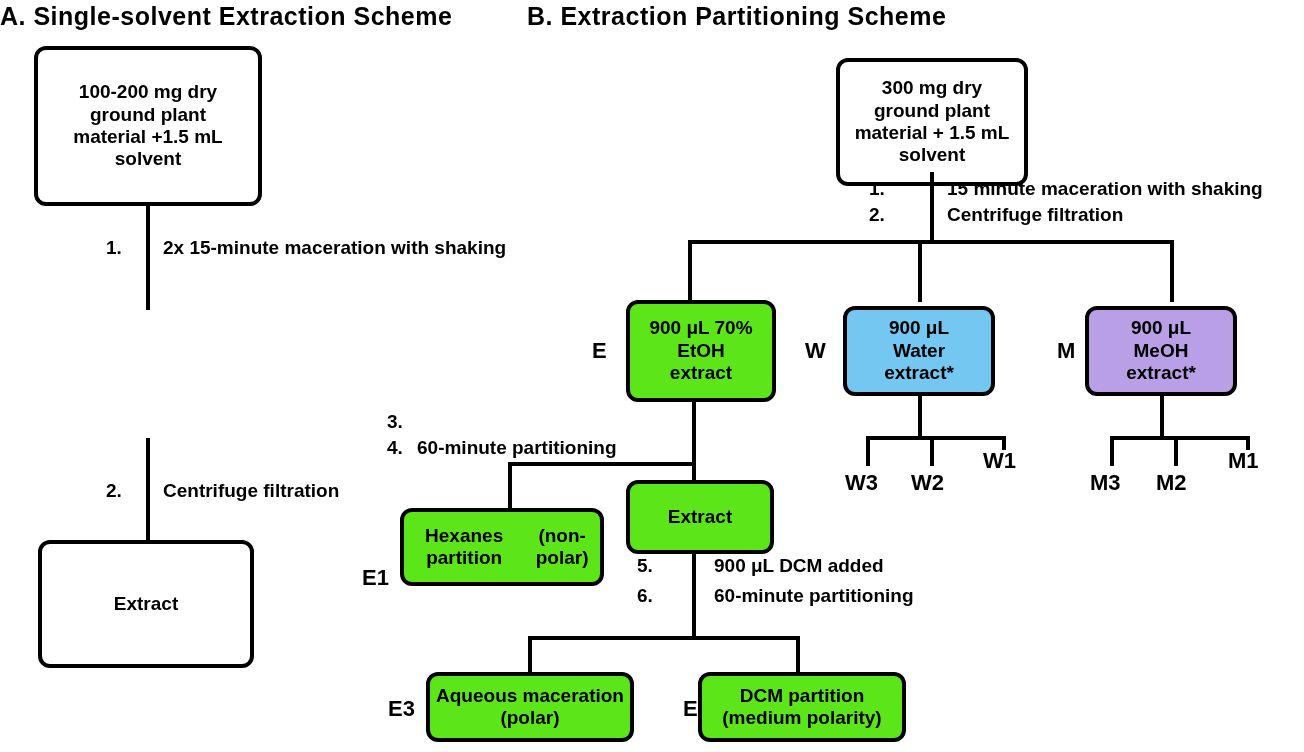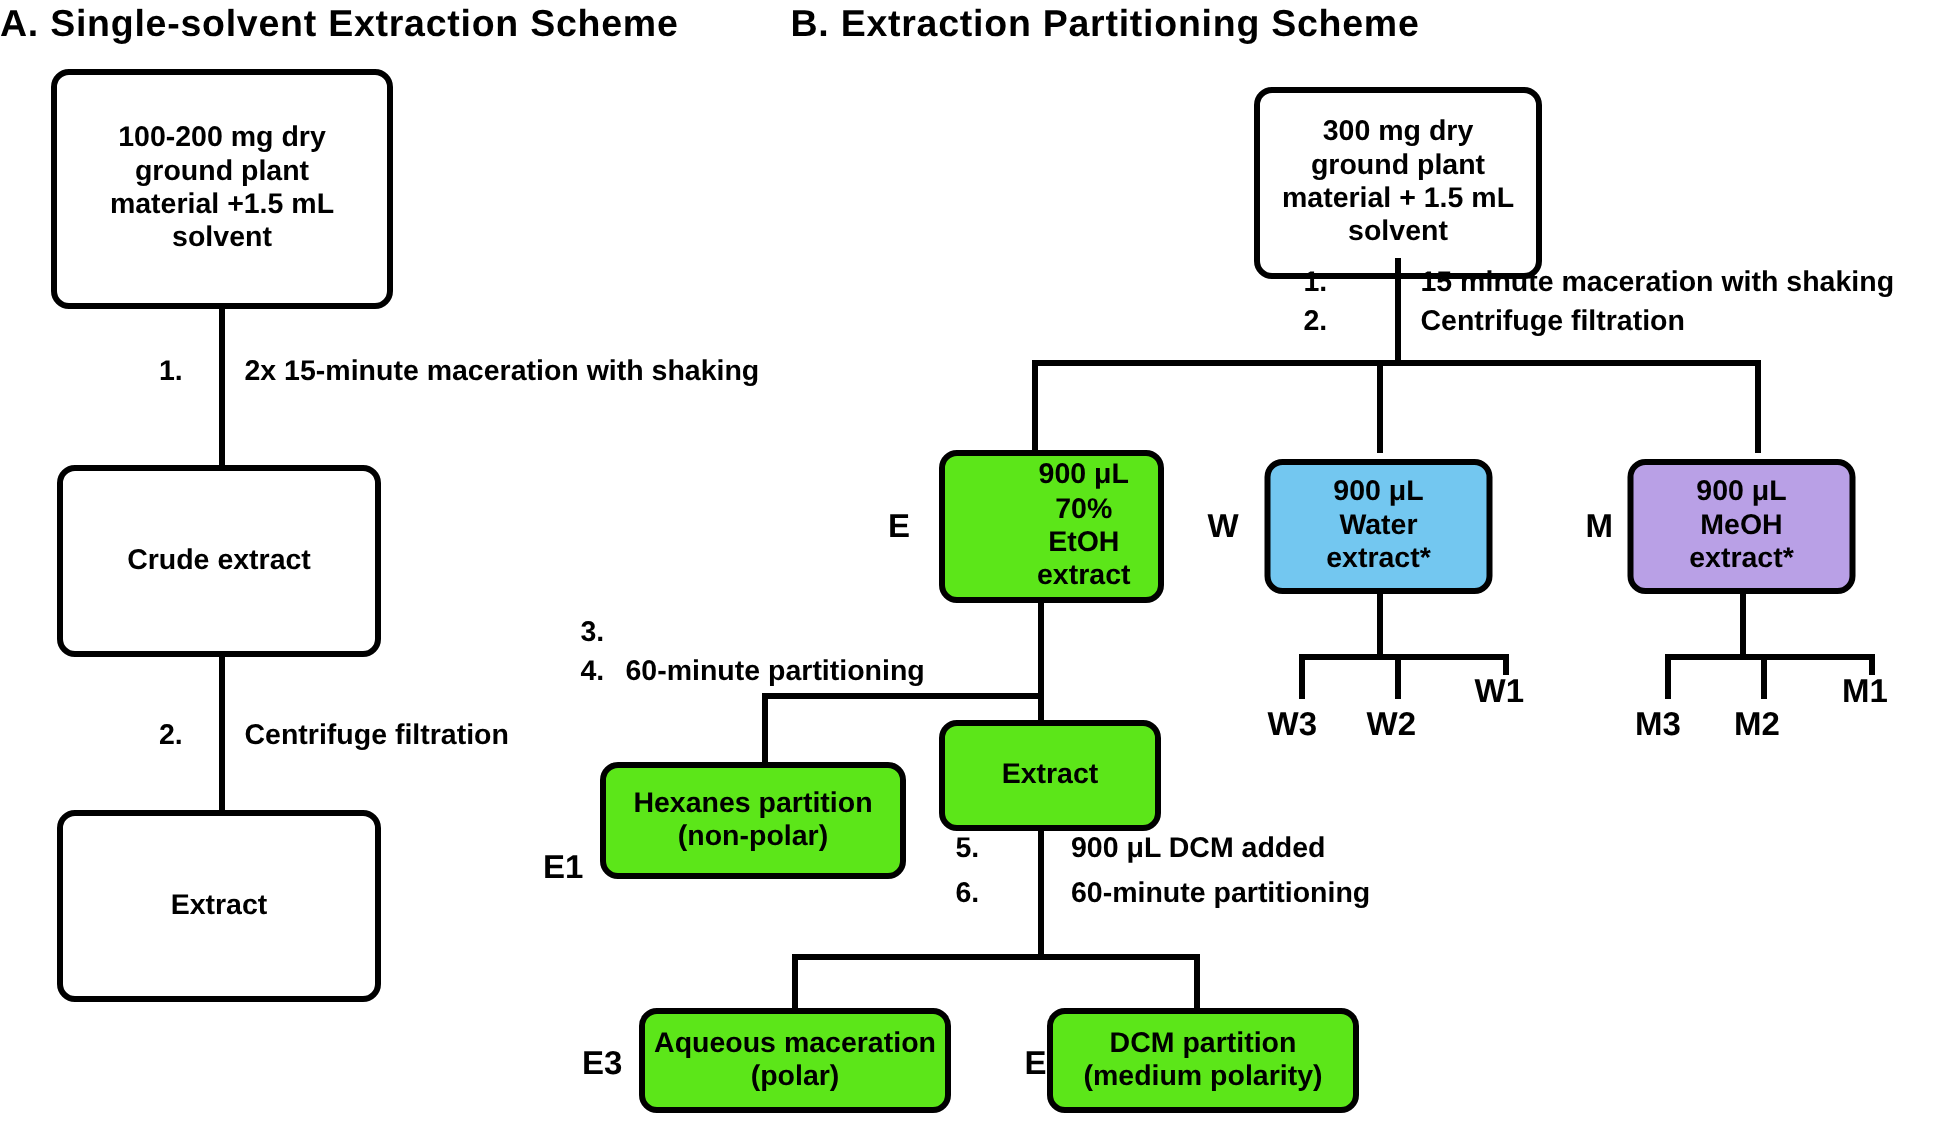--- a/index.html
+++ b/index.html
@@ -82,23 +82,20 @@
 
   <div class="node white" style="left:34px; top:46px; width:228px; height:160px; font-size:19px; font-weight:bold; padding:0 14px;">
     <span>100-200 mg dry ground plant material +1.5 mL solvent</span>
   </div>
 
   <div class="line vline" style="left:146px; top:206px; height:104px;"></div>
 
   <div class="step-num" style="left:106px; top:237px;">1.</div>
   <div class="lbl" style="left:163px; top:237px;">2x 15-minute maceration with shaking</div>
 
-  <div class="node white" style="left:38px; top:310px; width:216px; height:128px; font-size:19px; font-weight:bold;">
-    <span>Crude extract</span>
-  </div>
 
   <div class="line vline" style="left:146px; top:438px; height:104px;"></div>
 
   <div class="step-num" style="left:106px; top:480px;">2.</div>
   <div class="lbl" style="left:163px; top:480px;">Centrifuge filtration</div>
 
   <div class="node white" style="left:38px; top:540px; width:216px; height:128px; font-size:19px; font-weight:bold;">
     <span>Extract</span>
   </div>
 
@@ -114,21 +111,21 @@
   <div class="lbl" style="left:947px; top:178px;">15 minute maceration with shaking</div>
   <div class="step-num" style="left:869px; top:204px;">2.</div>
   <div class="lbl" style="left:947px; top:204px;">Centrifuge filtration</div>
 
   <div class="line hline" style="left:688px; top:240px; width:486px;"></div>
   <div class="line vline" style="left:688px; top:240px; height:62px;"></div>
   <div class="line vline" style="left:918px; top:240px; height:62px;"></div>
   <div class="line vline" style="left:1170px; top:240px; height:62px;"></div>
 
   <div class="tag" style="left:592px; top:338px;">E</div>
-  <div class="node green" style="left:626px; top:300px; width:150px; height:102px; font-size:19px; flex-direction:column;padding-left:43px;">
+  <div class="node green" style="left:626px; top:300px; width:150px; height:102px; font-size:19px; flex-direction:column;">
     <span>900 μL 70%</span>
     <span>EtOH</span>
     <span>extract</span>
   </div>
 
   <div class="tag" style="left:805px; top:338px;">W</div>
   <div class="node blue" style="left:843px; top:306px; width:152px; height:90px; font-size:19px; flex-direction:column;">
     <span>900 μL</span>
     <span>Water</span>
     <span>extract*</span>
@@ -161,21 +158,21 @@
 
   <div class="line vline" style="left:692px; top:402px; height:78px;"></div>
   <div class="line hline" style="left:508px; top:462px; width:188px;"></div>
   <div class="line vline" style="left:508px; top:462px; height:46px;"></div>
 
   <div class="step-num" style="left:387px; top:411px;">3.</div>
   <div class="step-num" style="left:387px; top:437px;">4.</div>
   <div class="lbl" style="left:417px; top:437px;">60-minute partitioning</div>
 
   <div class="tag" style="left:362px; top:565px;">E1</div>
-  <div class="node green" style="left:400px; top:508px; width:204px; height:78px; font-size:19px; flex-direction:column;">
+  <div class="node green" style="left:400px; top:508px; width:204px; height:78px; font-size:19px; flex-direction:row;">
     <span>Hexanes partition</span>
     <span>(non-polar)</span>
   </div>
 
   <div class="node green" style="left:626px; top:480px; width:148px; height:74px; font-size:19px;">
     <span>Extract</span>
   </div>
 
   <div class="line vline" style="left:692px; top:554px; height:82px;"></div>
   <div class="step-num" style="left:637px; top:555px;">5.</div>

